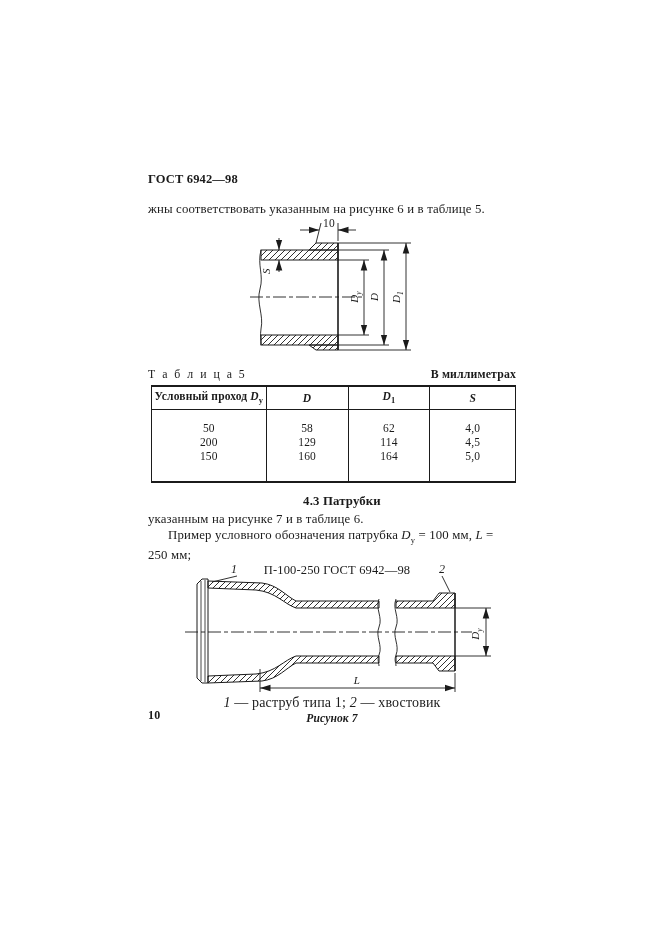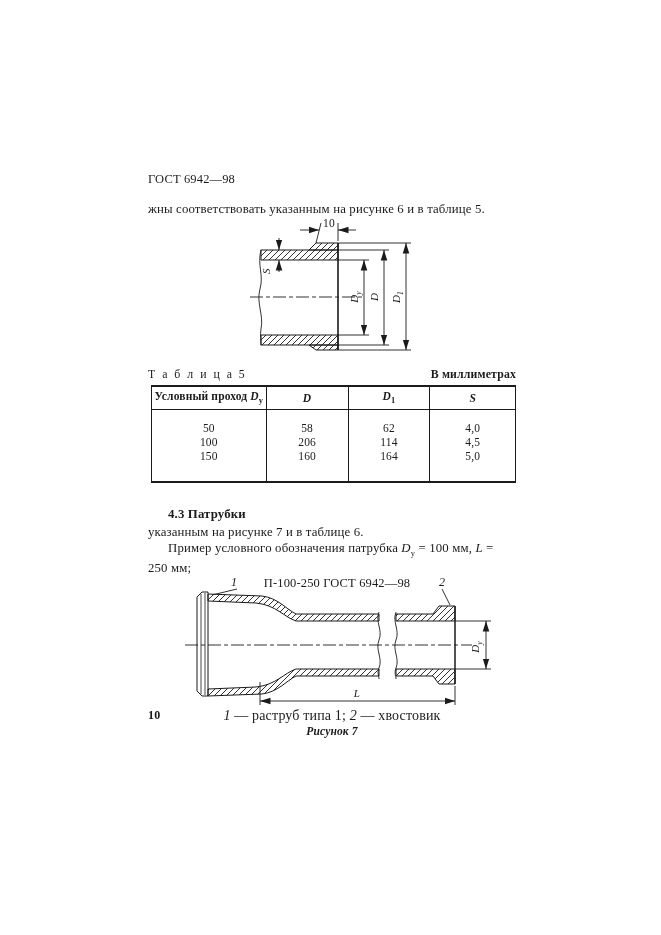--- a/index.html
+++ b/index.html
@@ -5,21 +5,21 @@
   * { margin:0; padding:0; box-sizing:border-box; }
   html,body { background:#e8e8e8; }
   .page {
     position:relative; width:661px; height:935px; margin:0 auto;
     background:#ffffff; color:#1b1b1b;
     font-family:"Liberation Serif","DejaVu Serif",serif;
     font-size:12.8px; letter-spacing:.15px;
     overflow:hidden;
   }
   .content { position:absolute; left:148px; top:172px; width:368px; }
-  .doc-header { font-weight:normal; font-size:12.5px; }
+  .doc-header { font-weight:bold; font-size:12.5px; }
   .para { margin-top:14px; line-height:16px; }
   .para .l1 { display:block; text-indent:20px; text-align:justify; text-align-last:justify; }
   .para .l2 { display:block; }
   .fig6-svg { display:block; margin-left:80px; margin-top:0; }
   .fig-caption { font-weight:bold; font-style:italic; font-size:11.5px; text-align:center; }
   .cap6 { margin-top:-4px; }
   .cap7 { margin-top:1px; }
   .tbl-head-row { display:flex; justify-content:space-between; margin-top:10px; font-size:11.8px; }
   .tbl-label { letter-spacing:2px; }
   .tbl-units { font-weight:bold; }
@@ -27,21 +27,21 @@
              font-size:11.5px; table-layout:fixed; }
   table.t5 th, table.t5 td { border-left:1px solid #1b1b1b; border-right:1px solid #1b1b1b;
              text-align:center; padding:0; }
   table.t5 thead tr { border-top:2px solid #1b1b1b; border-bottom:1px solid #1b1b1b; }
   table.t5 th { font-weight:bold; height:23px; vertical-align:middle; }
   table.t5 tbody tr.first td { padding-top:12px; }
   table.t5 tbody tr td { height:16px; vertical-align:middle; }
   table.t5 tbody tr.last { border-bottom:2px solid #1b1b1b; }
   table.t5 tbody tr.last td { padding-bottom:19px; }
   .col1 { width:31.5%; } .col2 { width:22.5%; } .col3 { width:22.5%; } .col4 { width:23.5%; }
-  .sec-title { margin-top:24px; font-weight:bold; text-indent:20px; }
+  .sec-title { margin-top:11px; font-weight:bold; text-indent:20px;text-align:center; }
   .para431 { margin-top:2px; }
   .example-line { margin-top:0; line-height:16px; text-indent:20px; }
   .fig7-svg { display:block; margin-left:2px; margin-top:-2px; }
   .fig-legend { text-align:center; font-size:14px; margin-top:0; }
   .page-num { position:absolute; left:148px; top:708px; font-weight:bold; font-size:12px; }
   i.sym { font-style:italic; }
   sub { font-size:8.5px; }
   svg text { font-family:"Liberation Serif","DejaVu Serif",serif; fill:#1b1b1b; }
   .dimlab { font-style:italic; font-size:11px; }
   .dimnum { font-size:11.5px; }
@@ -126,22 +126,22 @@
         </tr>
       </thead>
       <tbody>
         <tr class="first">
           <td>50</td>
           <td>58</td>
           <td>62</td>
           <td>4,0</td>
         </tr>
         <tr>
-          <td>100</td>
-          <td>206</td>
+          <td>200</td>
+          <td>129</td>
           <td>114</td>
           <td>4,5</td>
         </tr>
         <tr class="last">
           <td>150</td>
           <td>160</td>
           <td>164</td>
           <td>5,0</td>
         </tr>
       </tbody>

